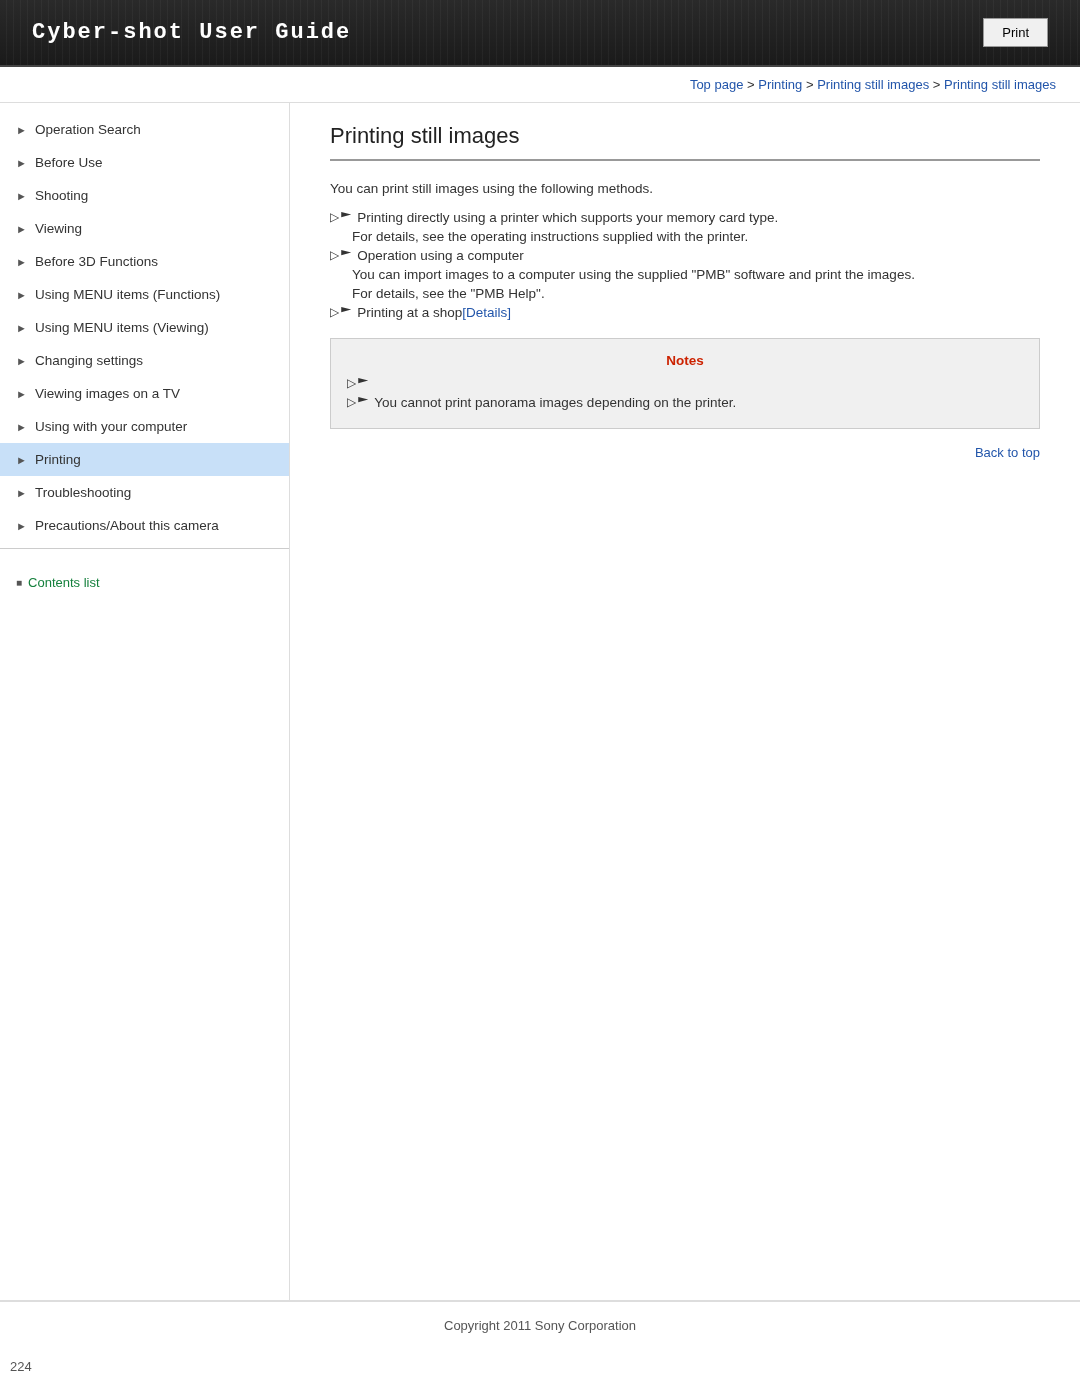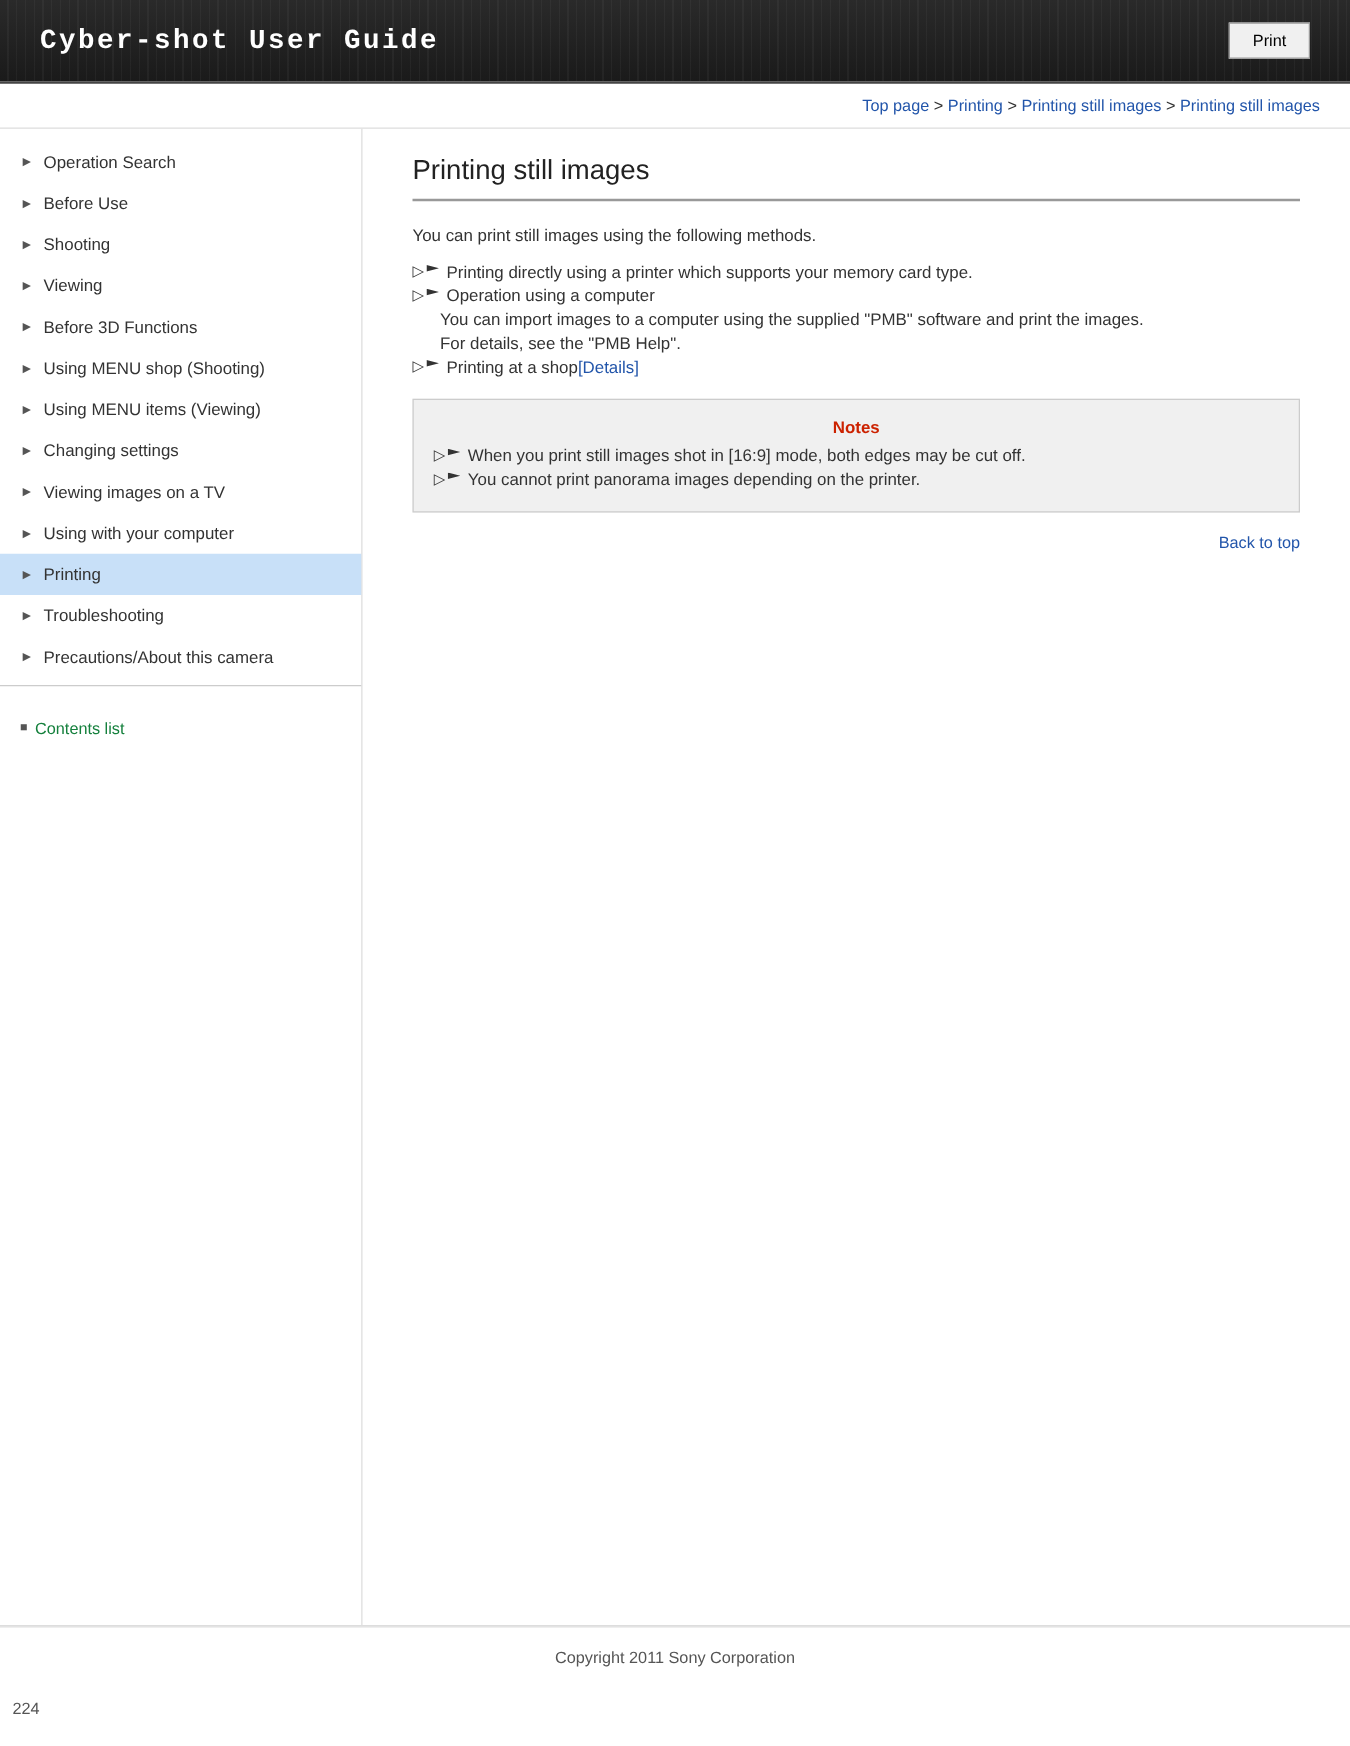--- a/index.html
+++ b/index.html
@@ -254,21 +254,21 @@
     <div class="sidebar-item">
       <span class="sidebar-arrow">►</span>
       <span>Viewing</span>
     </div>
     <div class="sidebar-item">
       <span class="sidebar-arrow">►</span>
       <span>Before 3D Functions</span>
     </div>
     <div class="sidebar-item">
       <span class="sidebar-arrow">►</span>
-      <span>Using MENU shop (Shooting)</span>
+      <span>Using MENU items (Functions)</span>
     </div>
     <div class="sidebar-item">
       <span class="sidebar-arrow">►</span>
       <span>Using MENU items (Viewing)</span>
     </div>
     <div class="sidebar-item">
       <span class="sidebar-arrow">►</span>
       <span>Changing settings</span>
     </div>
     <div class="sidebar-item">
@@ -299,20 +299,21 @@
   <div class="main-content">
     <h1 class="page-title">Printing still images</h1>
 
     <p class="intro-text">You can print still images using the following methods.</p>
 
     <div class="bullet-item">
       <span class="bullet-icon" style="margin-right:2px; color:#333; font-size:12px;">▷</span>
       <span class="bullet-flag"></span>
       <span>Printing directly using a printer which supports your memory card type.</span>
     </div>
+    <p class="sub-text">For details, see the operating instructions supplied with the printer.</p>
 
     <div class="bullet-item">
       <span class="bullet-icon" style="margin-right:2px; color:#333; font-size:12px;">▷</span>
       <span class="bullet-flag"></span>
       <span>Operation using a computer</span>
     </div>
     <p class="sub-text">You can import images to a computer using the supplied "PMB" software and print the images.</p>
     <p class="sub-text">For details, see the "PMB Help".</p>
 
     <div class="bullet-item">
@@ -320,21 +321,20 @@
       <span class="bullet-flag"></span>
       <span>Printing at a shop </span>
       <a href="#" class="link-text">[Details]</a>
     </div>
 
     <div class="notes-box">
       <div class="notes-title">Notes</div>
       <div class="note-item">
         <span class="bullet-icon" style="margin-right:2px; color:#333; font-size:12px;">▷</span>
         <span class="bullet-flag"></span>
-        <span>When you print still images shot in [16:9] mode, both edges may be cut off.</span>
       </div>
       <div class="note-item">
         <span class="bullet-icon" style="margin-right:2px; color:#333; font-size:12px;">▷</span>
         <span class="bullet-flag"></span>
         <span>You cannot print panorama images depending on the printer.</span>
       </div>
     </div>
 
     <div class="back-to-top">
       <a href="#">Back to top</a>

